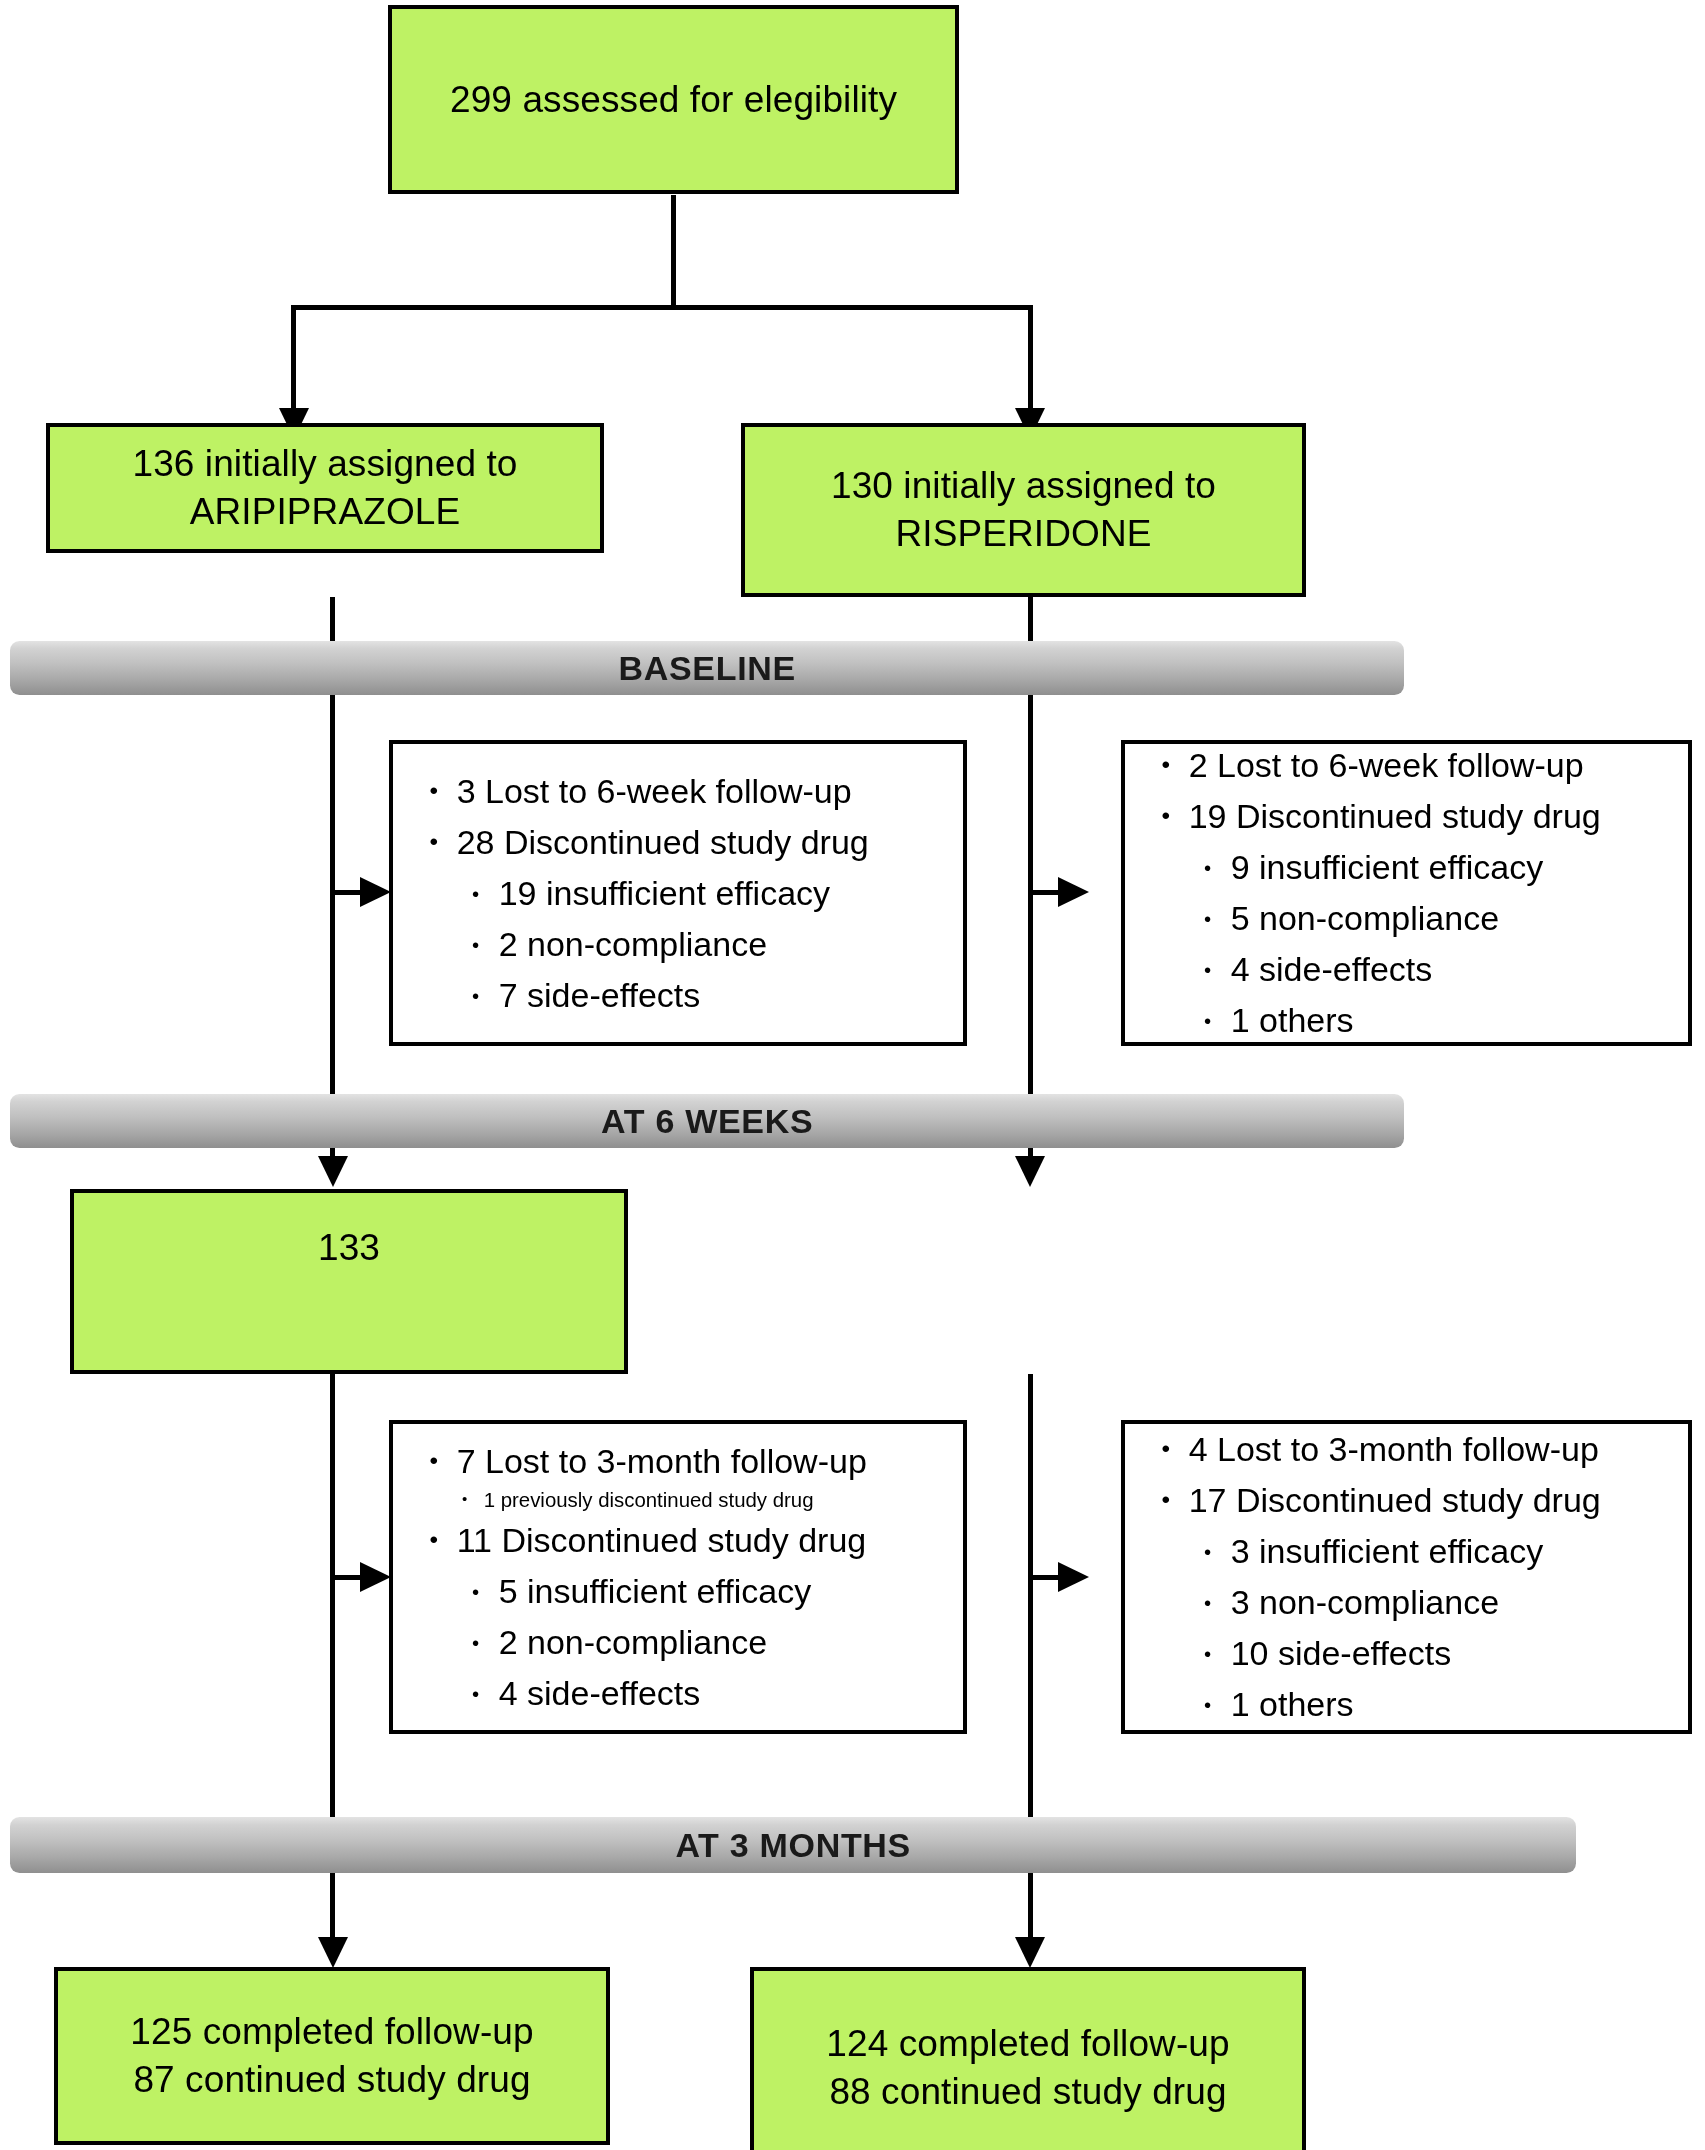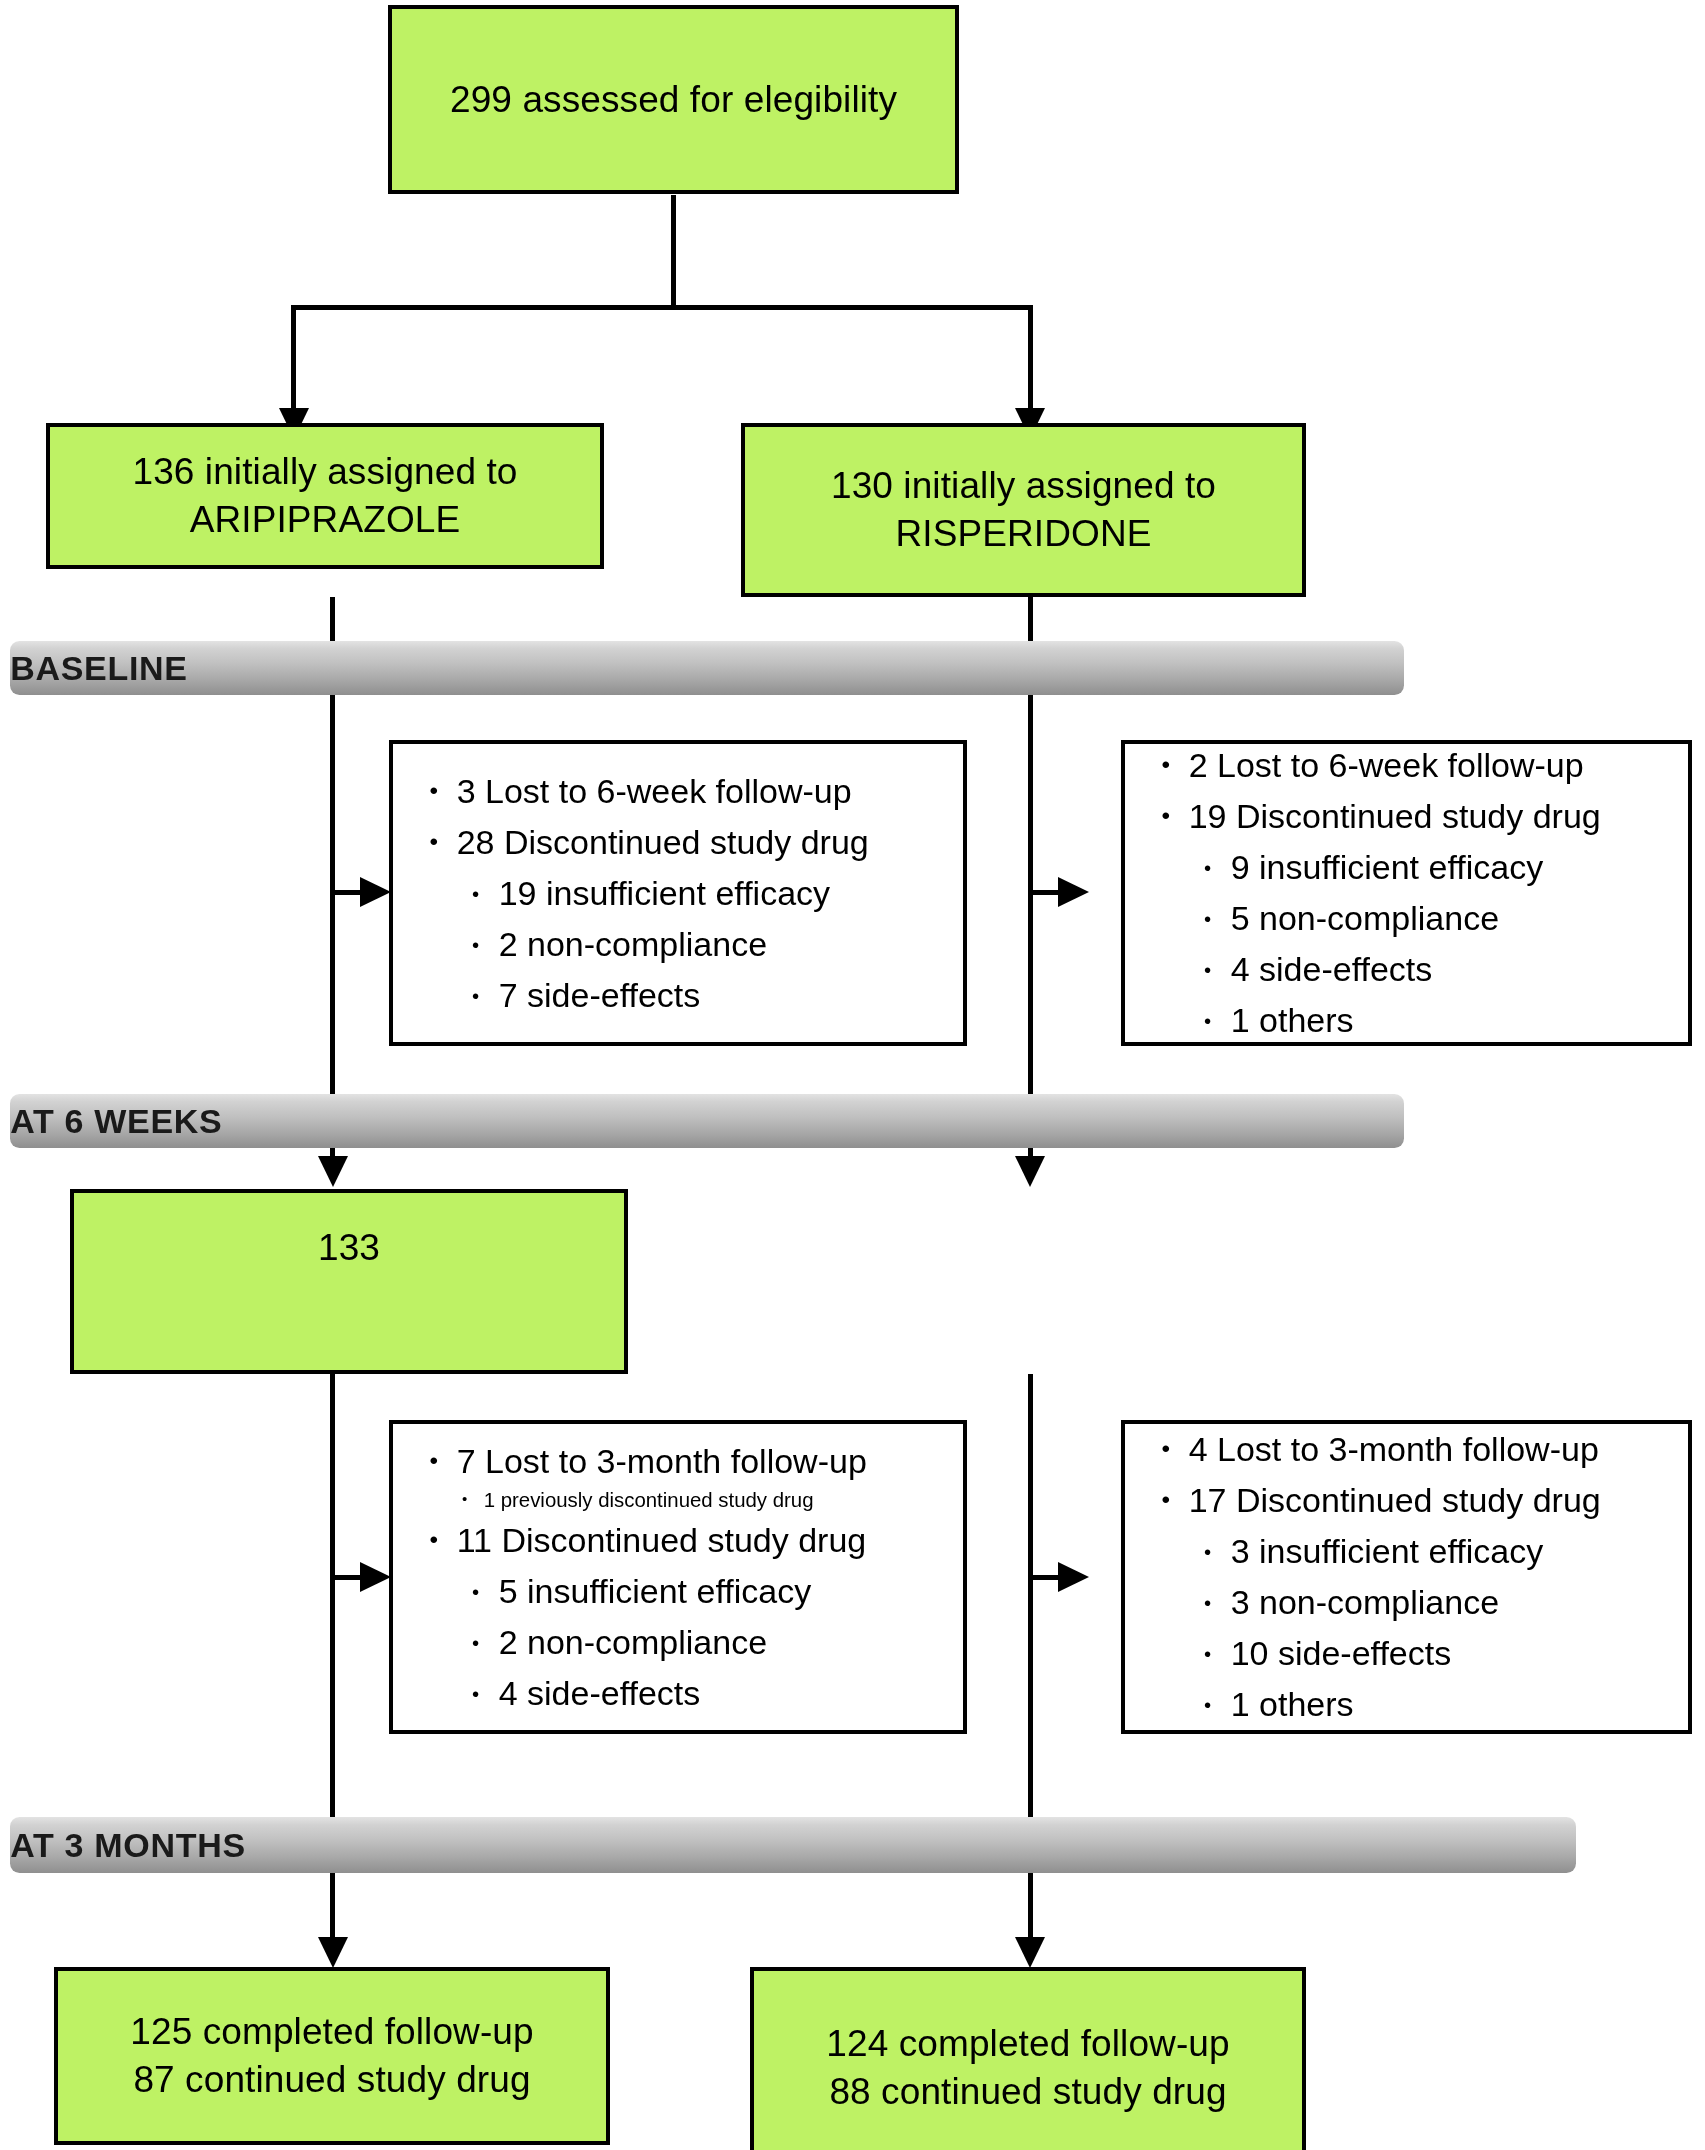--- a/index.html
+++ b/index.html
@@ -93,20 +93,21 @@
     box-sizing: border-box;
     border-radius: 9.5px;
     background: linear-gradient(to bottom,
                 #e3e3e3 0%,
                 #d2d2d2 14%,
                 #c0c0c0 42%,
                 #a8a8a8 72%,
                 #8f8f8f 100%);
     display: flex;
     align-items: center;
+    justify-content: center;
   }
   .banner-label {
     font-size: 34px;
     font-weight: 700;
     color: #1a1a1a;
     letter-spacing: 0.7px;
   }
 
   
   .vline {
@@ -147,21 +148,21 @@
     <div class="box-text">299 assessed for elegibility</div>
   </div>
 
   <div class="vline" style="left:671px; top:195px; height:112px;"></div>
   <div class="hline" style="left:291px; top:305px; width:741px;"></div>
   <div class="vline" style="left:291px; top:305px; height:112px;"></div>
   <div class="vline" style="left:1028px; top:305px; height:112px;"></div>
   <div class="arrow-down" style="left:279px; top:408px;"></div>
   <div class="arrow-down" style="left:1015px; top:408px;"></div>
 
-  <div class="box" style="left:46px; top:423px; width:558px; height:146px;">
+  <div class="box" style="left:46px; top:423px; width:558px; height:130px;">
     <div class="box-text">136 initially assigned to
 ARIPIPRAZOLE</div>
   </div>
 
   <div class="box" style="left:741px; top:423px; width:565px; height:174px;">
     <div class="box-text">130 initially assigned to
 RISPERIDONE</div>
   </div>
 
   <div class="vline" style="left:330px; top:597px; height:561px;"></div>

